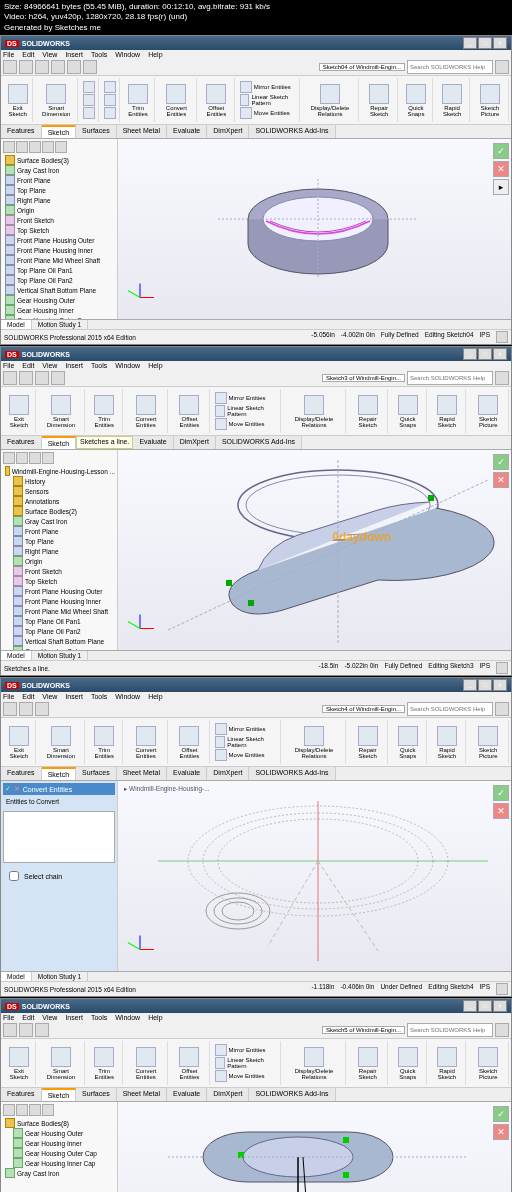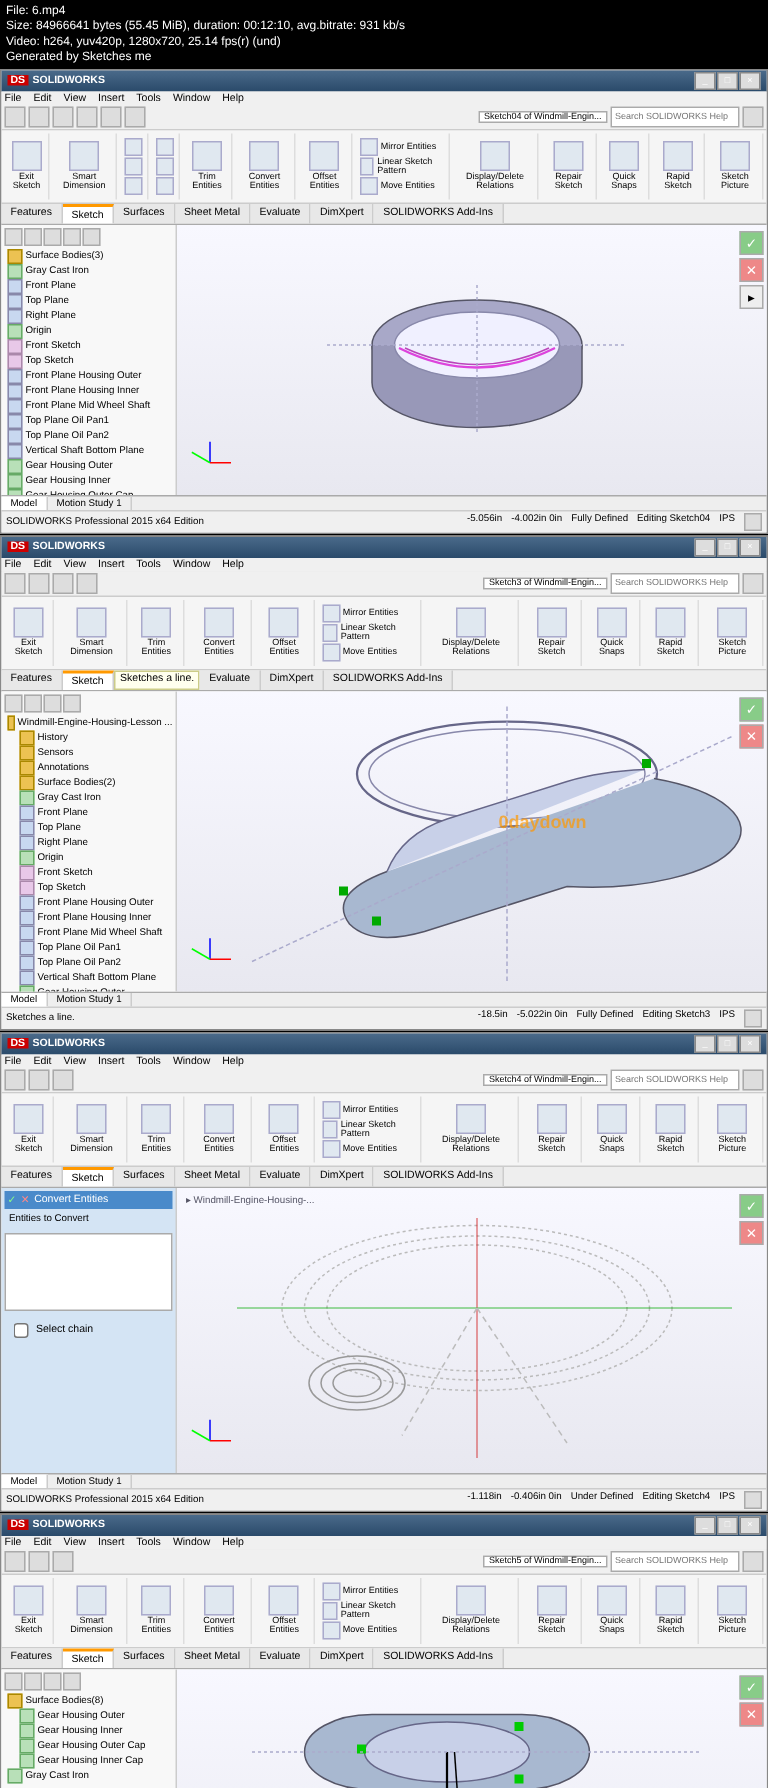--- a/index.html
+++ b/index.html
@@ -56,23 +56,22 @@
 .triad .y{background:#0f0;transform:rotate(210deg);left:14px;top:14px}
 svg{position:absolute}
 .wm{position:absolute;right:120px;top:80px;color:#f90;font-size:12px;font-weight:bold;opacity:0.7}
 .sideicons{position:absolute;right:2px;top:4px;display:flex;flex-direction:column;gap:2px}
 .sideicons span{width:14px;height:14px;border:1px solid #aaa;font-size:9px;text-align:center;line-height:14px}
 </style>
 </head>
 <body>
 
 <div class="info">
-<div>File: 6.mp4</div>
 <div>Size: 84966641 bytes (55.45 MiB), duration: 00:12:10, avg.bitrate: 931 kb/s</div>
-<div>Video: h264, yuv420p, 1280x720, 25.14 fps(r) (und)</div>
+<div>Video: h264, yuv420p, 1280x720, 28.18 fps(r) (und)</div>
 <div>Generated by Sketches me</div>
 </div>
 
 <div class="sw">
 <div class="titlebar">
 <span class="logo">DS</span>
 <span class="appname">SOLIDWORKS</span>
 <div class="winbtns">
 <span>_</span>
 <span>□</span>

